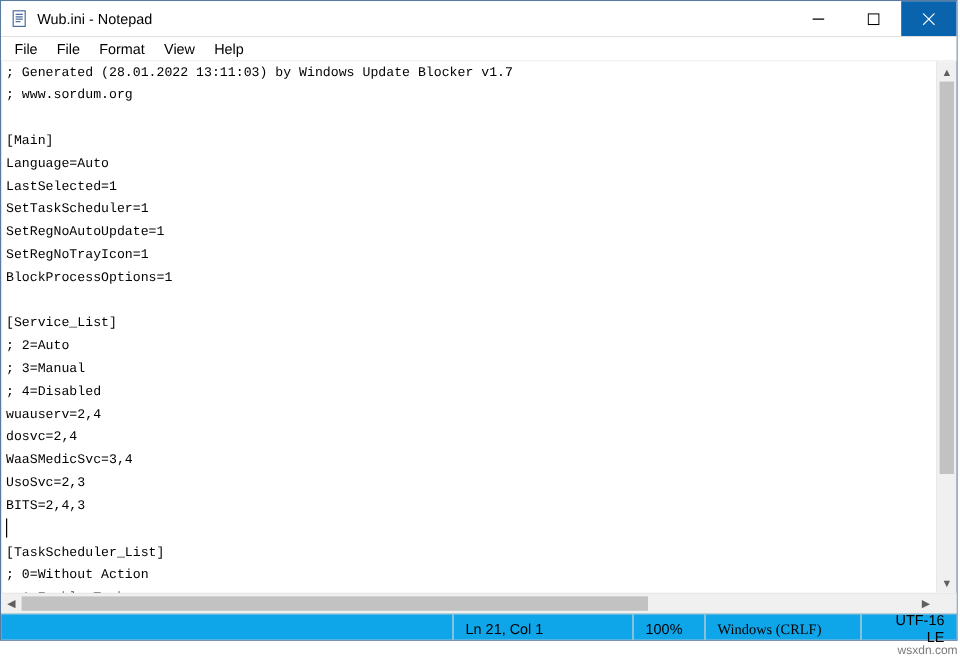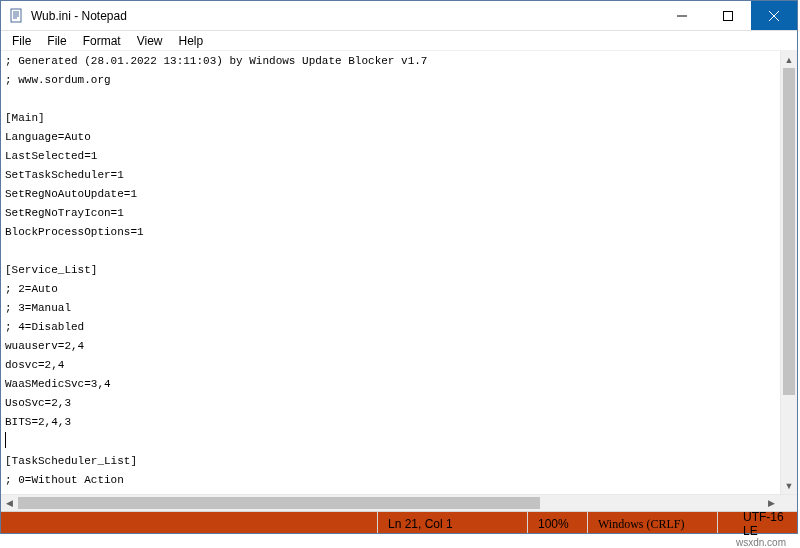--- a/index.html
+++ b/index.html
@@ -122,41 +122,42 @@
   }
   .hscroll .track { flex:1; position:relative; }
   .hscroll .thumb {
     position:absolute; top:2px; bottom:2px; left:0; width:70%;
     background:#c2c2c2;
   }
   .hscroll .corner { width:17px; background:#f0f0f0; }
   
   .statusbar {
     height: 22px;
-    background: #c2410c;
+    background: #0ea5e9;
     border-top: 1px solid #d4d4d4;
     display:flex;
     font-size:12px;
     color:#000;
     align-items:stretch;
+    text-align:right;
   }
   .statusbar .cell {
     border-left:1px solid #d4d4d4;
     padding: 3px 10px 0 10px;
     display:flex; align-items:center;
   }
   .statusbar .cell.first { border-left:none; flex:1; }
   .statusbar .cell.lncol { width:150px; }
   .statusbar .cell.zoom { width:60px; }
   .statusbar .cell.eol { width:130px;font-family:Liberation Serif, serif; }
   .statusbar .cell.enc { width:80px;padding-left:25px; }
   
   .watermark {
     position:absolute;
-    right:14px; bottom:0;
+    right:2px; bottom:0;
     font-size:10px;
     color:#7a7a7a;
     font-family: Arial, sans-serif;
   }
 </style>
 </head>
 <body>
 
 <div class="window">
 

